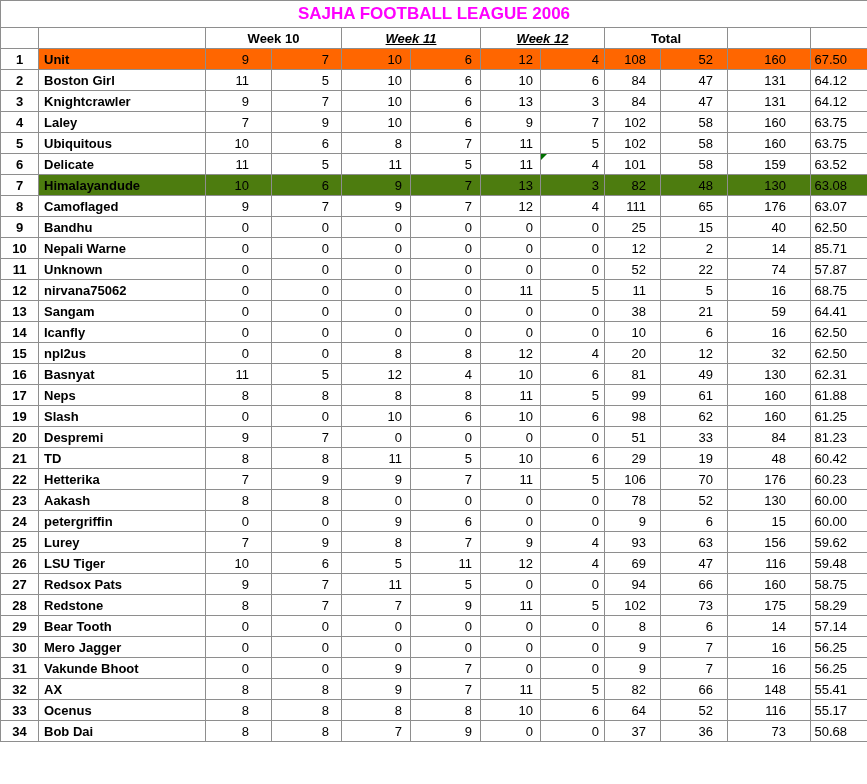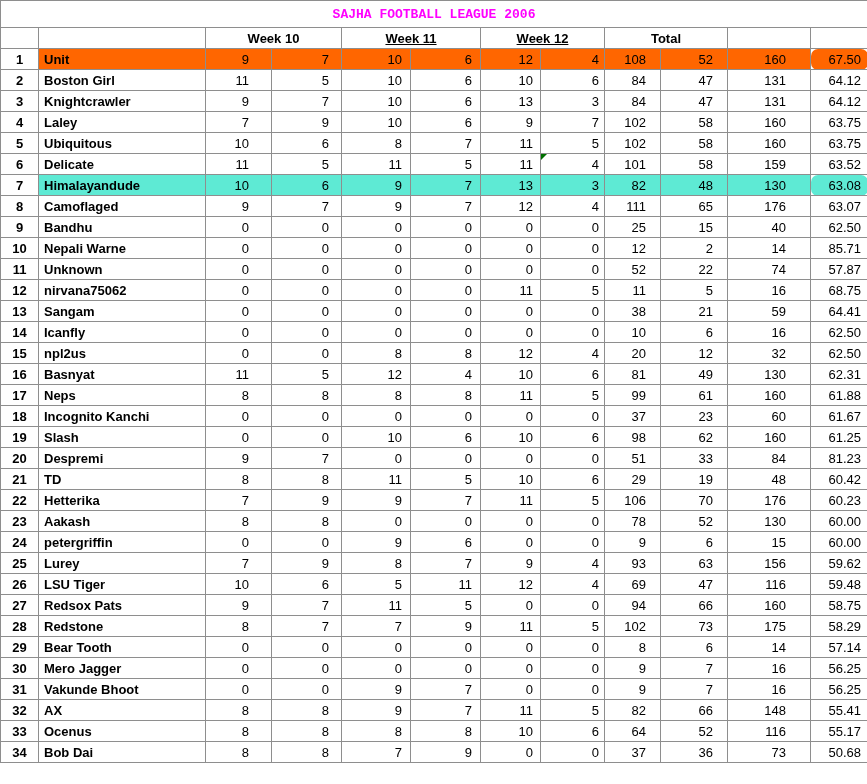--- a/index.html
+++ b/index.html
@@ -2,33 +2,33 @@
 <html><head>
 <meta charset="utf-8">
 <style>
   html,body{margin:0;padding:0;background:#ffffff;}
   body{font-family:"Liberation Sans", sans-serif;}
   table{border-collapse:collapse;table-layout:fixed;width:867px;background:#fff;}
   td{border:1px solid #8e8e8e;height:21px;padding:0;font-size:13px;color:#000;
      overflow:hidden;white-space:nowrap;box-sizing:border-box;vertical-align:middle;}
   tr{height:21px;}
   tr.title-row{height:27px;}
-  td.title-cell{font-size:13px;font-weight:bold;text-align:center;height:27px;font-family:Liberation Mono, monospace;}
+  td.title-cell{font-size:17px;font-weight:bold;text-align:center;height:27px;}
   td.group-hdr,td.col-hdr{font-weight:bold;text-align:center;}
-  .u{text-decoration:underline;}
+  .u{text-decoration:underline;font-style:italic;}
   td.rank{font-weight:bold;text-align:center;}
   td.player{font-weight:bold;text-align:left;padding-left:5px;}
   td.num{text-align:right;position:relative;}
   td.c0{padding-right:22px;} td.c1{padding-right:12px;}
   td.c2{padding-right:8px;}  td.c3{padding-right:8px;}
   td.c4{padding-right:7px;}  td.c5{padding-right:5px;}
   td.c6{padding-right:14px;margin-top:28px;} td.c7{padding-right:14px;}
-  td.c8{padding-right:24px;} td.c9{padding-right:6px;border-radius:7px;}
+  td.c8{padding-right:24px;} td.c9{padding-right:20px;}
   tr.hl-orange td.player, tr.hl-orange td.num{background:#ff6600;}
-  tr.hl-cyan td.player, tr.hl-cyan td.num{background:#5eead4;}
+  tr.hl-cyan td.player, tr.hl-cyan td.num{background:#4d7c0f;}
   .comment-marker{position:absolute;top:0;left:0;width:0;height:0;
      border-top:6px solid #007000;border-right:6px solid transparent;}
 </style>
 </head>
 <body>
 
 <table>
   <colgroup>
     <col style="width:38px">
       <col style="width:167px">
@@ -291,34 +291,20 @@
         <td class="num c2">8</td>
         <td class="num c3">8</td>
         <td class="num c4">11</td>
         <td class="num c5">5</td>
         <td class="num c6">99</td>
         <td class="num c7">61</td>
         <td class="num c8">160</td>
         <td class="num c9">61.88</td>
       </tr>
       <tr>
-        <td class="rank">18</td>
-        <td class="player">Incognito Kanchi</td>
-        <td class="num c0">0</td>
-        <td class="num c1">0</td>
-        <td class="num c2">0</td>
-        <td class="num c3">0</td>
-        <td class="num c4">0</td>
-        <td class="num c5">0</td>
-        <td class="num c6">37</td>
-        <td class="num c7">23</td>
-        <td class="num c8">60</td>
-        <td class="num c9">61.67</td>
-      </tr>
-      <tr>
         <td class="rank">19</td>
         <td class="player">Slash</td>
         <td class="num c0">0</td>
         <td class="num c1">0</td>
         <td class="num c2">10</td>
         <td class="num c3">6</td>
         <td class="num c4">10</td>
         <td class="num c5">6</td>
         <td class="num c6">98</td>
         <td class="num c7">62</td>

